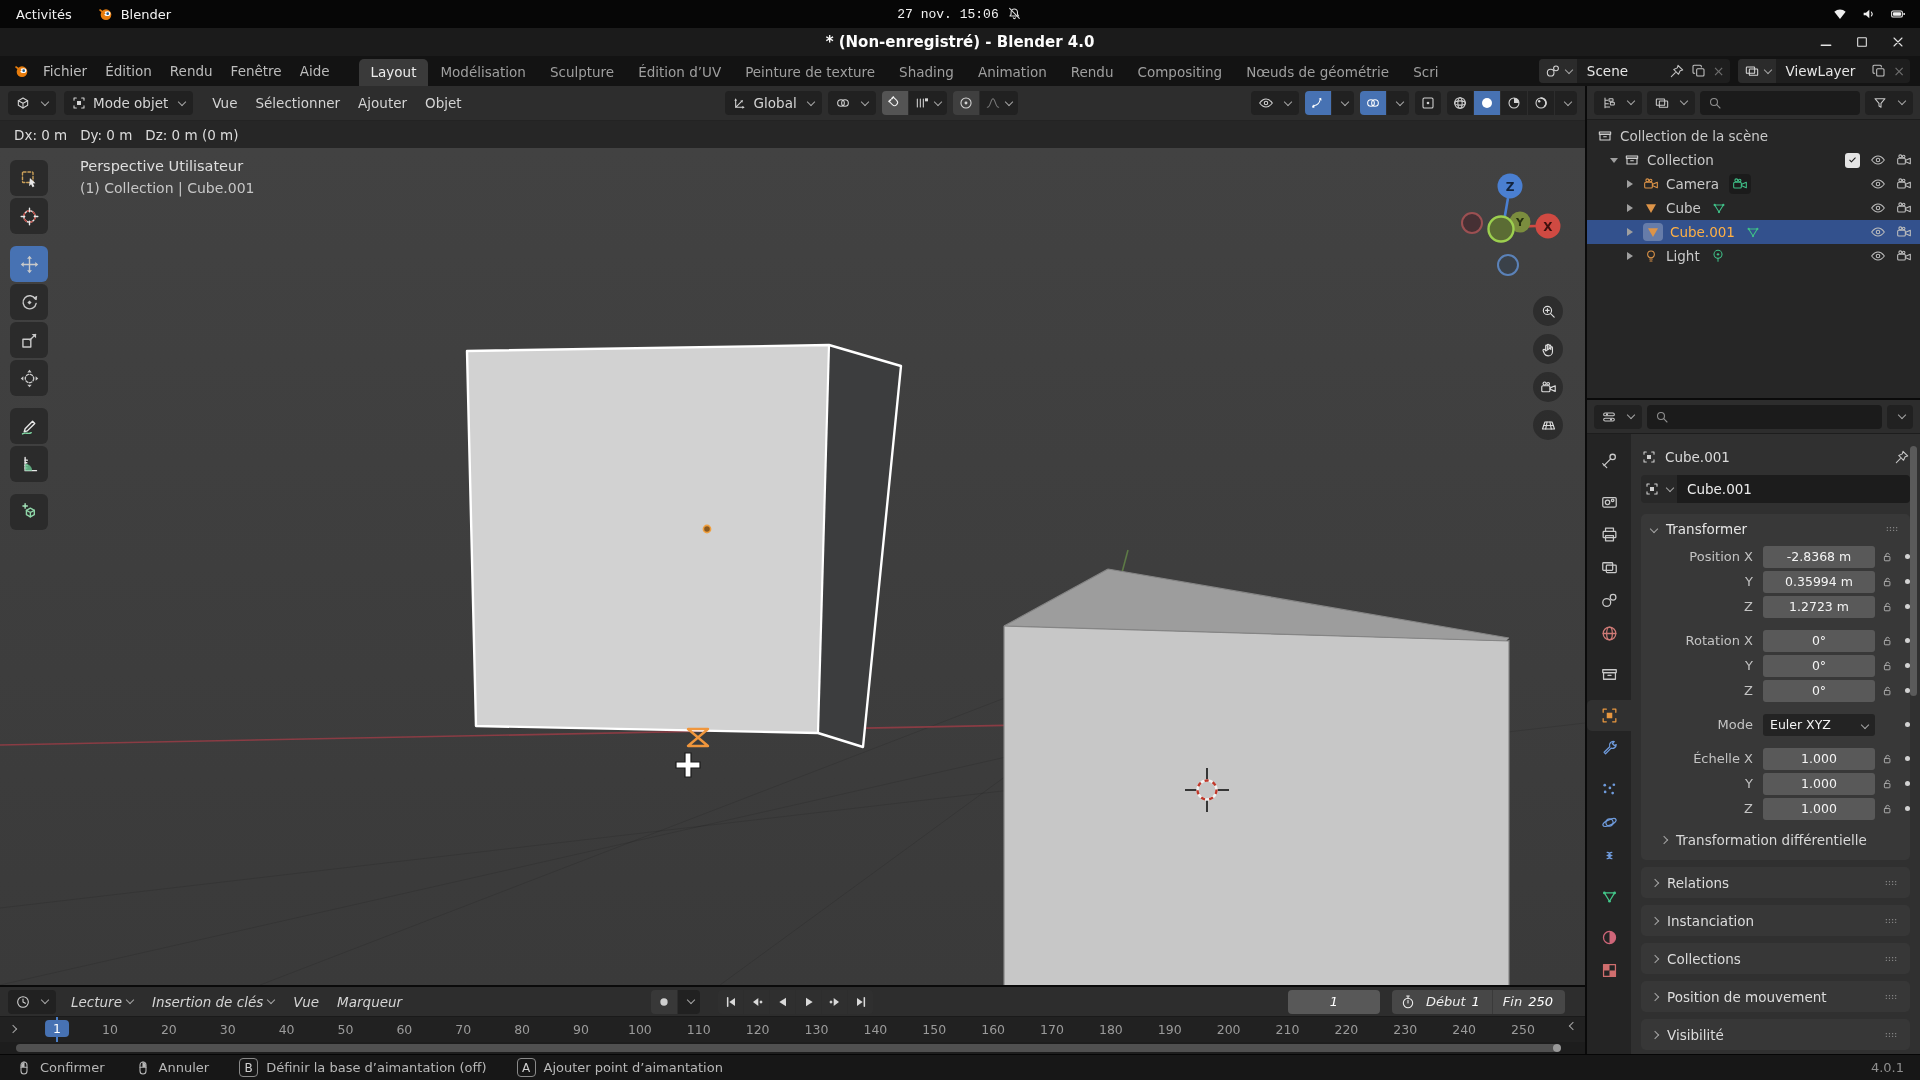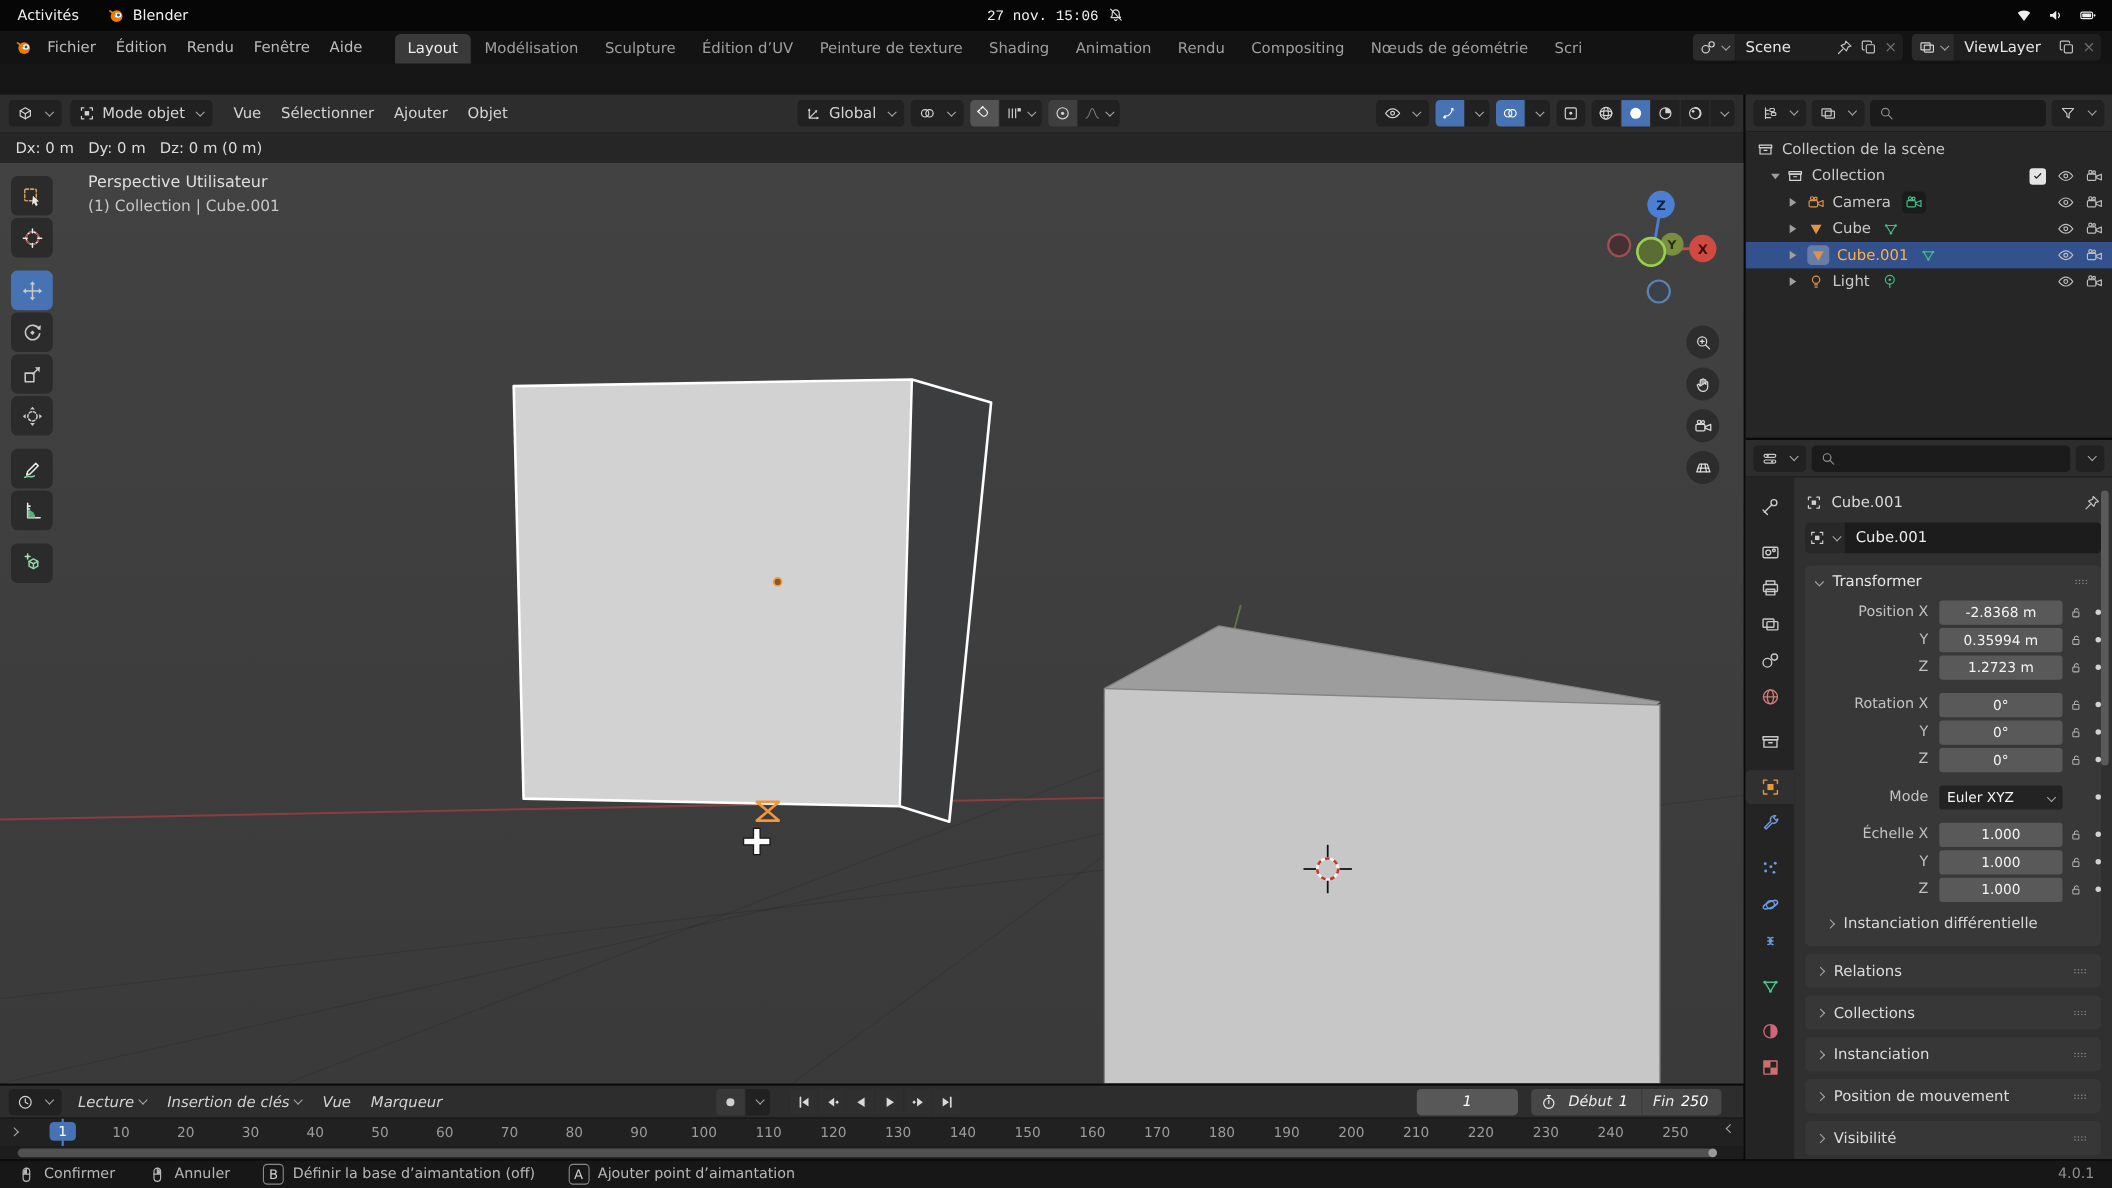--- a/index.html
+++ b/index.html
@@ -190,20 +190,40 @@
       <span style="display: flex;">
           <svg viewBox="0 0 24 24" class="ic">
             <rect x="2.5" y="7.5" width="16" height="9" rx="2"></rect>
             <rect x="20" y="10.5" width="2.5" height="3" rx="1" class="f"></rect>
             <rect x="4.5" y="9.5" width="12" height="5" rx="1" class="f"></rect>
           </svg>
         </span>
     </div>
   </div>
 
+  <div id="titlebar">
+    <div class="tb-title">* (Non-enregistré) - Blender 4.0</div>
+    <div class="tb-ctrls">
+      <span style="display: flex;">
+          <svg viewBox="0 0 24 24" class="ic">
+            <path d="M5 17h14" class="th"></path>
+          </svg>
+        </span>
+      <span style="display: flex;">
+          <svg viewBox="0 0 24 24" class="ic">
+            <rect x="5.5" y="5.5" width="13" height="13" rx="1"></rect>
+          </svg>
+        </span>
+      <span style="display: flex;">
+          <svg viewBox="0 0 24 24" class="ic">
+            <path d="M6 6l12 12M18 6L6 18"></path>
+          </svg>
+        </span>
+    </div>
+  </div>
 
   <div id="topbar">
     <span style="margin: 0px 4px; display: flex;">
         <svg viewBox="0 0 24 24" class="ic">
           <circle cx="12" cy="13" r="8" fill="#e87d0d" stroke="none"></circle>
           <ellipse cx="14" cy="11.5" rx="4.6" ry="3.6" fill="#fff" stroke="none"></ellipse>
           <circle cx="14.5" cy="11.5" r="2" fill="#1f5a8a" stroke="none"></circle>
           <path d="M3 6l7 5" stroke="#e87d0d" stroke-width="2.4"></path>
         </svg>
       </span>
@@ -1302,21 +1322,21 @@
                         <path d="M10 11V8.8a3.1 3.1 0 0 1 6-1.1"></path>
                       </svg>
                     </span>
                     <span class="pdot">
                       <i></i>
                     </span>
                   </div>
                 </div>
               <div class="subpanel">
                 <i class="chv chr" style="margin:0;"></i>
-                <span>Instanciation différentielle</span>
+                <span>Transformation différentielle</span>
               </div>
             </div>
             <div id="cpanels">
                 <div class="cpanel">
                   <i class="chv chr" style="margin: 0px;"></i>
                   <span>Relations</span>
                   <span class="dragdots">
                     <svg viewBox="0 0 24 24" class="ic">
                       <g class="f">
                         <circle cx="5" cy="10" r="1"></circle>
@@ -1326,39 +1346,39 @@
                         <circle cx="5" cy="14" r="1"></circle>
                         <circle cx="9.7" cy="14" r="1"></circle>
                         <circle cx="14.4" cy="14" r="1"></circle>
                         <circle cx="19" cy="14" r="1"></circle>
                       </g>
                     </svg>
                   </span>
                 </div>
                 <div class="cpanel">
                   <i class="chv chr" style="margin: 0px;"></i>
-                  <span>Collections</span>
+                  <span>Instanciation</span>
                   <span class="dragdots">
                     <svg viewBox="0 0 24 24" class="ic">
                       <g class="f">
                         <circle cx="5" cy="10" r="1"></circle>
                         <circle cx="9.7" cy="10" r="1"></circle>
                         <circle cx="14.4" cy="10" r="1"></circle>
                         <circle cx="19" cy="10" r="1"></circle>
                         <circle cx="5" cy="14" r="1"></circle>
                         <circle cx="9.7" cy="14" r="1"></circle>
                         <circle cx="14.4" cy="14" r="1"></circle>
                         <circle cx="19" cy="14" r="1"></circle>
                       </g>
                     </svg>
                   </span>
                 </div>
                 <div class="cpanel">
                   <i class="chv chr" style="margin: 0px;"></i>
-                  <span>Instanciation</span>
+                  <span>Collections</span>
                   <span class="dragdots">
                     <svg viewBox="0 0 24 24" class="ic">
                       <g class="f">
                         <circle cx="5" cy="10" r="1"></circle>
                         <circle cx="9.7" cy="10" r="1"></circle>
                         <circle cx="14.4" cy="10" r="1"></circle>
                         <circle cx="19" cy="10" r="1"></circle>
                         <circle cx="5" cy="14" r="1"></circle>
                         <circle cx="9.7" cy="14" r="1"></circle>
                         <circle cx="14.4" cy="14" r="1"></circle>

